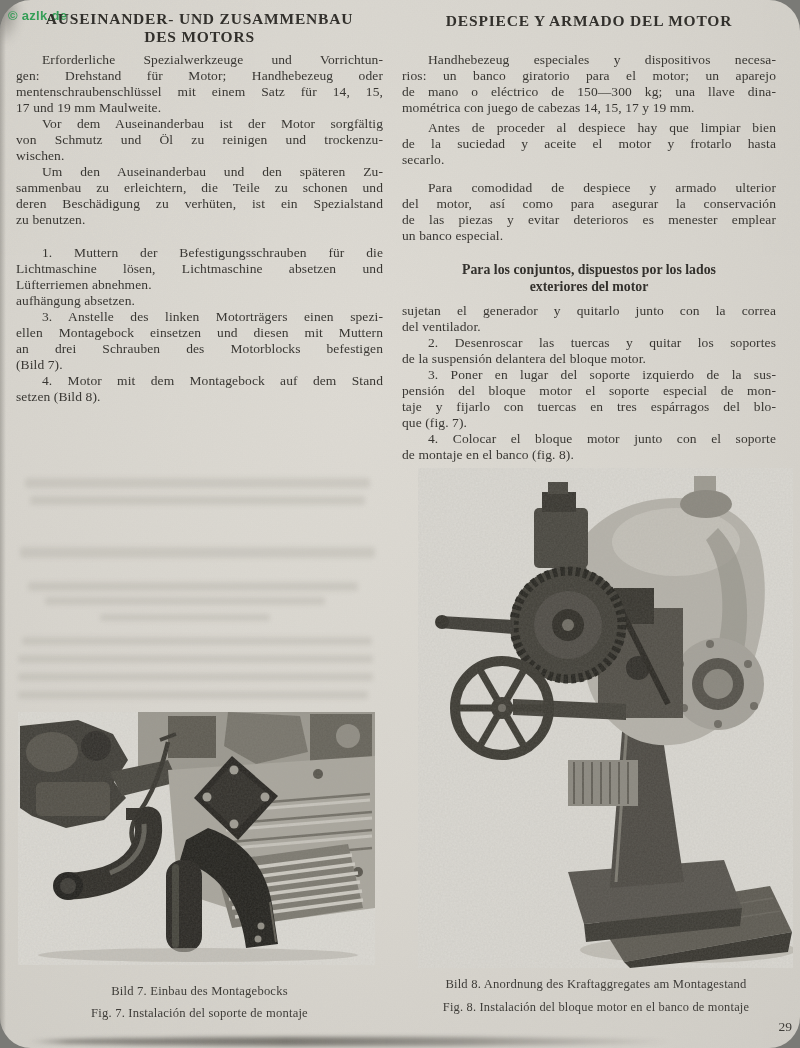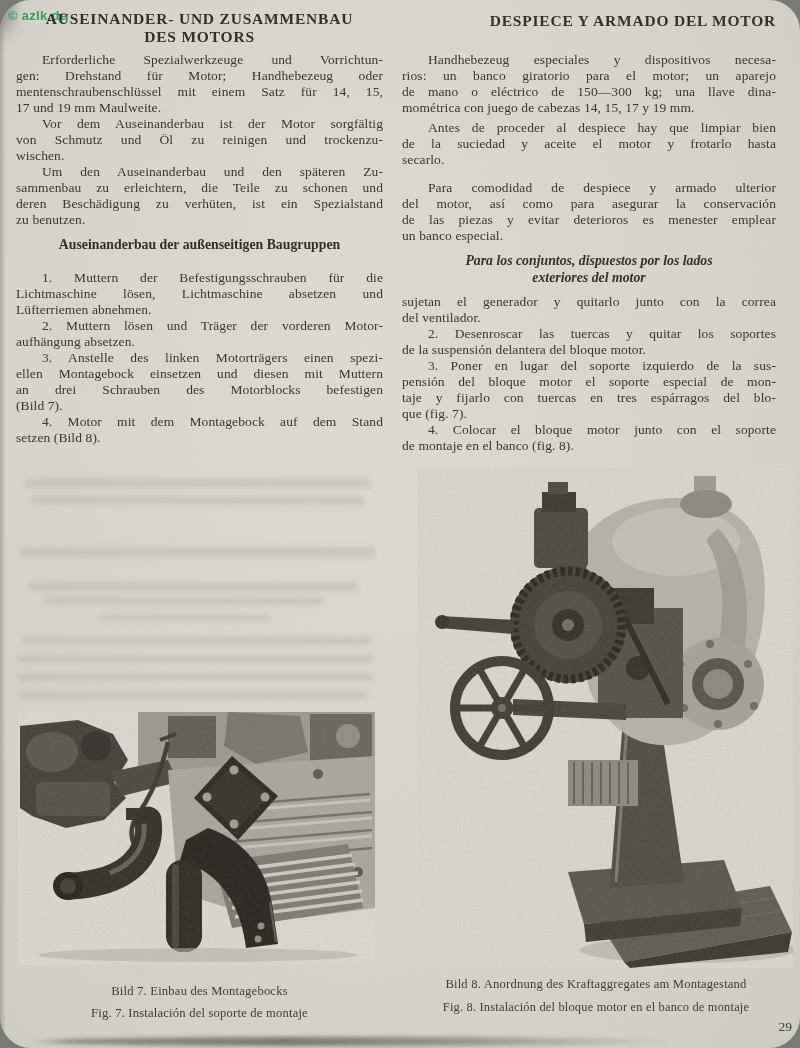--- a/index.html
+++ b/index.html
@@ -12,24 +12,24 @@
   
   .ln{text-align:justify;text-align-last:justify;white-space:normal;}
   .ln.last{text-align-last:left;}
   .indent .ln.first{text-indent:26px;}
   .center .ln, .center .ln.first, .center .ln.last{text-align:center;text-align-last:center;text-indent:0;}
   .para, .list-item{font-size:13.5px;line-height:16px;letter-spacing:0.1px;}
   .colL{left:16px;top:10px;width:367px;}
   .colR{left:402px;top:12px;width:374px;}
   .title{font-weight:bold;font-size:15.5px;line-height:18px;letter-spacing:0.8px;color:#2d2b27;}
   .colL .title{margin-bottom:6px;}
-  .colR .title{text-align:right;margin-bottom:22px;}
+  .colR .title{text-align:center;margin-bottom:22px;}
   .subhead{font-weight:bold;font-size:13.8px;line-height:17px;color:#2d2b27;}
   .colL .subhead{margin-top:8px;text-align:center;}
-  .colR .subhead{margin-top:8px;font-style:italic;}
+  .colR .subhead{margin-top:17px;}
   .colL .p2{margin-top:0;} .colL .p3{margin-top:0;}
   .colR .para{margin-top:0;}
   .colR .p2{margin-top:4px;} .colR .p3{margin-top:12px;}
   .colL .list{margin-top:17px;}
   .colR .list{margin-top:8px;}
   .caption{font-size:12.6px;line-height:15px;letter-spacing:0.2px;color:#3a3834;text-align:center;}
   #cap7de{left:16px;top:984px;width:367px;}
   #cap7es{left:16px;top:1006px;width:367px;}
   #cap8de{left:400px;top:977px;width:392px;}
   #cap8es{left:400px;top:1000px;width:392px;font-size:12.4px;}
@@ -73,29 +73,27 @@
         <div class="ln first">Vor dem Auseinanderbau ist der Motor sorgfältig</div>
         <div class="ln">von Schmutz und Öl zu reinigen und trockenzu-</div>
         <div class="ln last">wischen.</div>
       </div>
     <div class="para indent p3">
         <div class="ln first">Um den Auseinanderbau und den späteren Zu-</div>
         <div class="ln">sammenbau zu erleichtern, die Teile zu schonen und</div>
         <div class="ln">deren Beschädigung zu verhüten, ist ein Spezialstand</div>
         <div class="ln last">zu benutzen.</div>
       </div>
-    <div class="subhead">Auseinanderbau der außenseitigen Baugruppen</div>
     <div class="list">
       <div class="list-item indent">
           <div class="ln first">1. Muttern der Befestigungsschrauben für die</div>
           <div class="ln">Lichtmaschine lösen, Lichtmaschine absetzen und</div>
           <div class="ln last">Lüfterriemen abnehmen.</div>
         </div>
       <div class="list-item indent">
-          <div class="ln first">2. Muttern lösen und Träger der vorderen Motor-</div>
           <div class="ln last">aufhängung absetzen.</div>
         </div>
       <div class="list-item indent">
           <div class="ln first">3. Anstelle des linken Motorträgers einen spezi-</div>
           <div class="ln">ellen Montagebock einsetzen und diesen mit Muttern</div>
           <div class="ln">an drei Schrauben des Motorblocks befestigen</div>
           <div class="ln last">(Bild 7).</div>
         </div>
       <div class="list-item indent">
           <div class="ln first">4. Motor mit dem Montagebock auf dem Stand</div>

